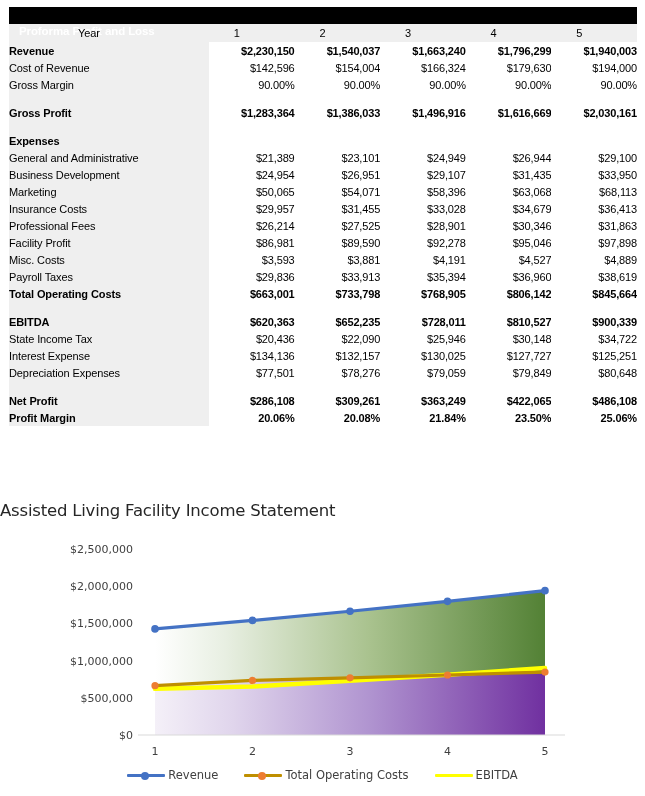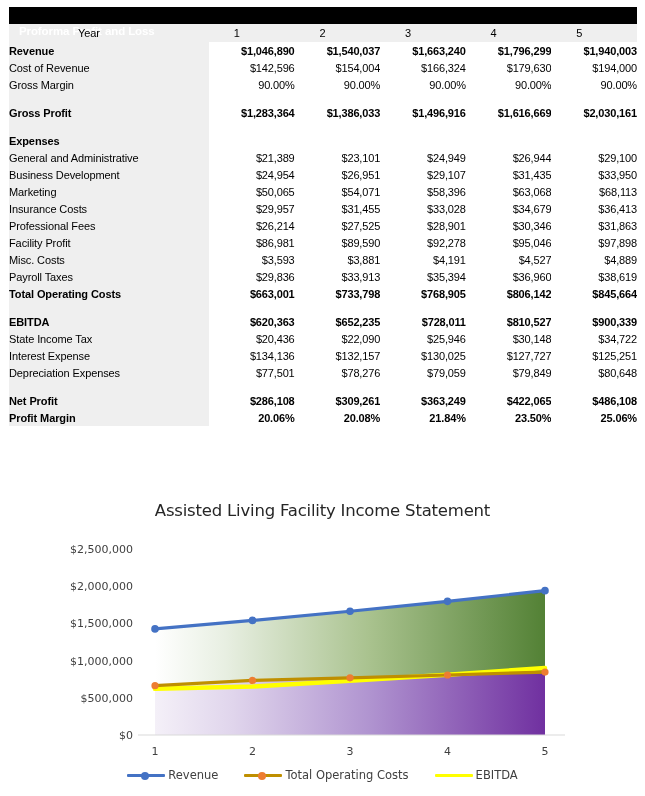--- a/index.html
+++ b/index.html
@@ -85,21 +85,20 @@
     left: 0;
     top: 492px;
     width: 645px;
     height: 304px;
   }
   .chart-title {
     position: absolute;
     left: 0;
     top: 9px;
     width: 645px;
-    text-align: center;
     font-size: 16.5px;
     color: #262626;
     font-family: "DejaVu Sans", sans-serif;
     letter-spacing: -0.2px;
   }
   .plot-svg {
     position: absolute;
     left: 0;
     top: 0;
   }
@@ -171,21 +170,21 @@
         <tr class="hdr">
           <td class="label">Year</td>
           <td class="val">1</td>
           <td class="val">2</td>
           <td class="val">3</td>
           <td class="val">4</td>
           <td class="val">5</td>
         </tr>
         <tr class="bold">
           <td class="label">Revenue</td>
-          <td class="val">$1,046,890</td>
+          <td class="val">$2,230,150</td>
           <td class="val">$1,540,037</td>
           <td class="val">$1,663,240</td>
           <td class="val">$1,796,299</td>
           <td class="val">$1,940,003</td>
         </tr>
         <tr>
           <td class="label">Cost of Revenue</td>
           <td class="val">$142,596</td>
           <td class="val">$154,004</td>
           <td class="val">$166,324</td>

